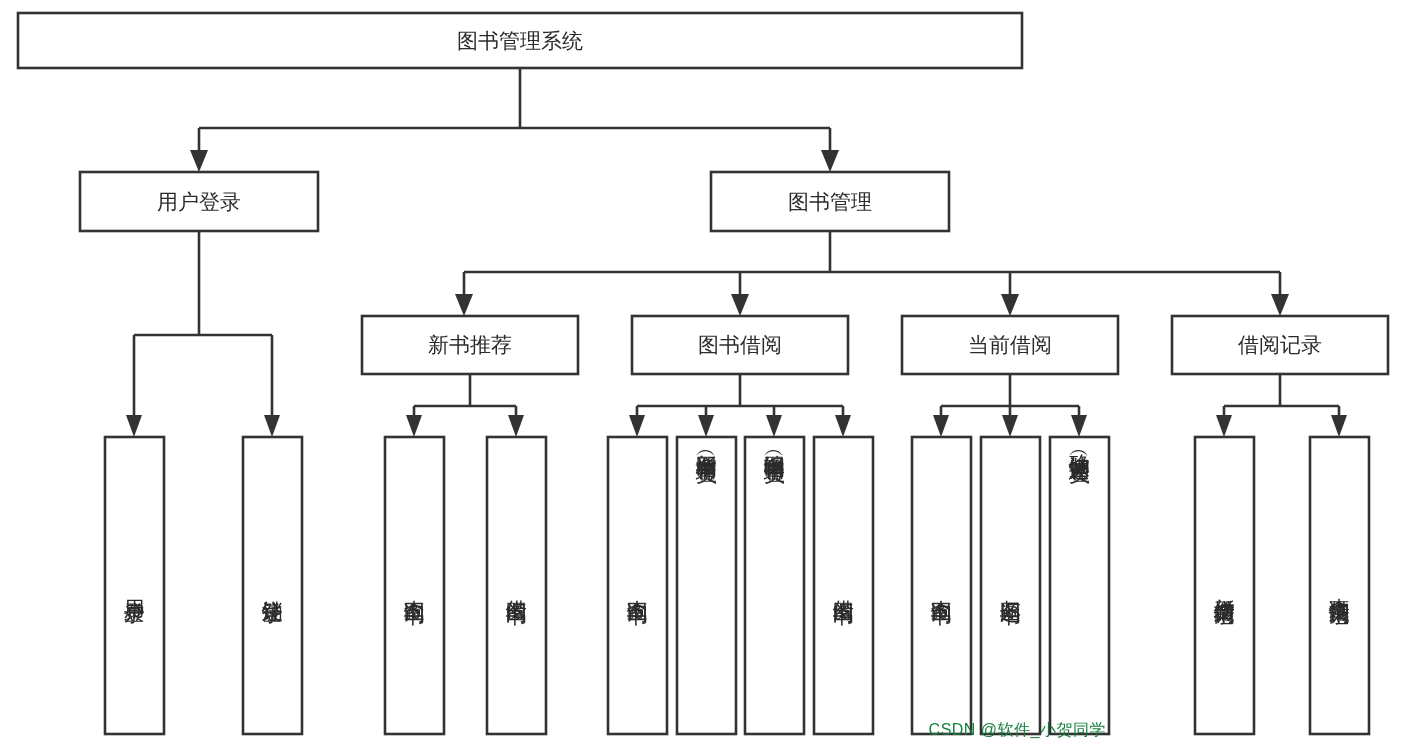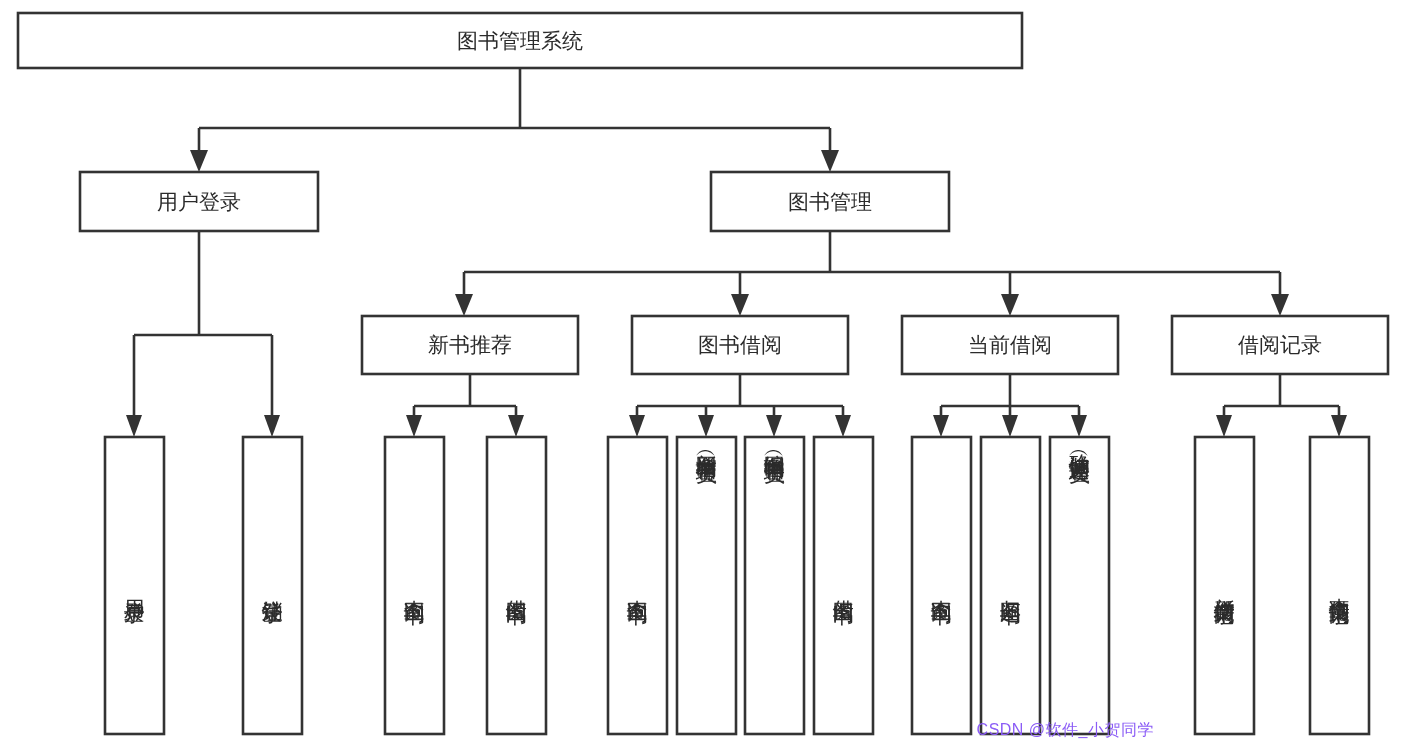--- a/index.html
+++ b/index.html
@@ -10,21 +10,20 @@
   body {
     width: 1405px;
     height: 747px;
     font-family: "Liberation Sans", "DejaVu Sans", sans-serif;
     overflow: hidden;
   }
   #diagram-root {
     position: relative;
     width: 1114px;
     height: 747px;
-    padding-left: 48px;
   }
   svg#flowchart {
     position: absolute;
     top: 0;
     left: 0;
     width: 1405px;
     height: 747px;
     display: block;
   }
   .node-box {
@@ -66,21 +65,21 @@
     letter-spacing: 1.5px;
     white-space: nowrap;
     text-align: center;
   }
   .watermark {
     position: absolute;
     right: 8px;
     bottom: 6px;
     font-family: "Liberation Sans", "DejaVu Sans", sans-serif;
     font-size: 16px;
-    color: #8b5cf6;
+    color: #15803d;
     letter-spacing: 0.5px;
     white-space: nowrap;
     user-select: none;
   }
 </style>
 </head>
 <body>
 
 <div id="diagram-root">
 

